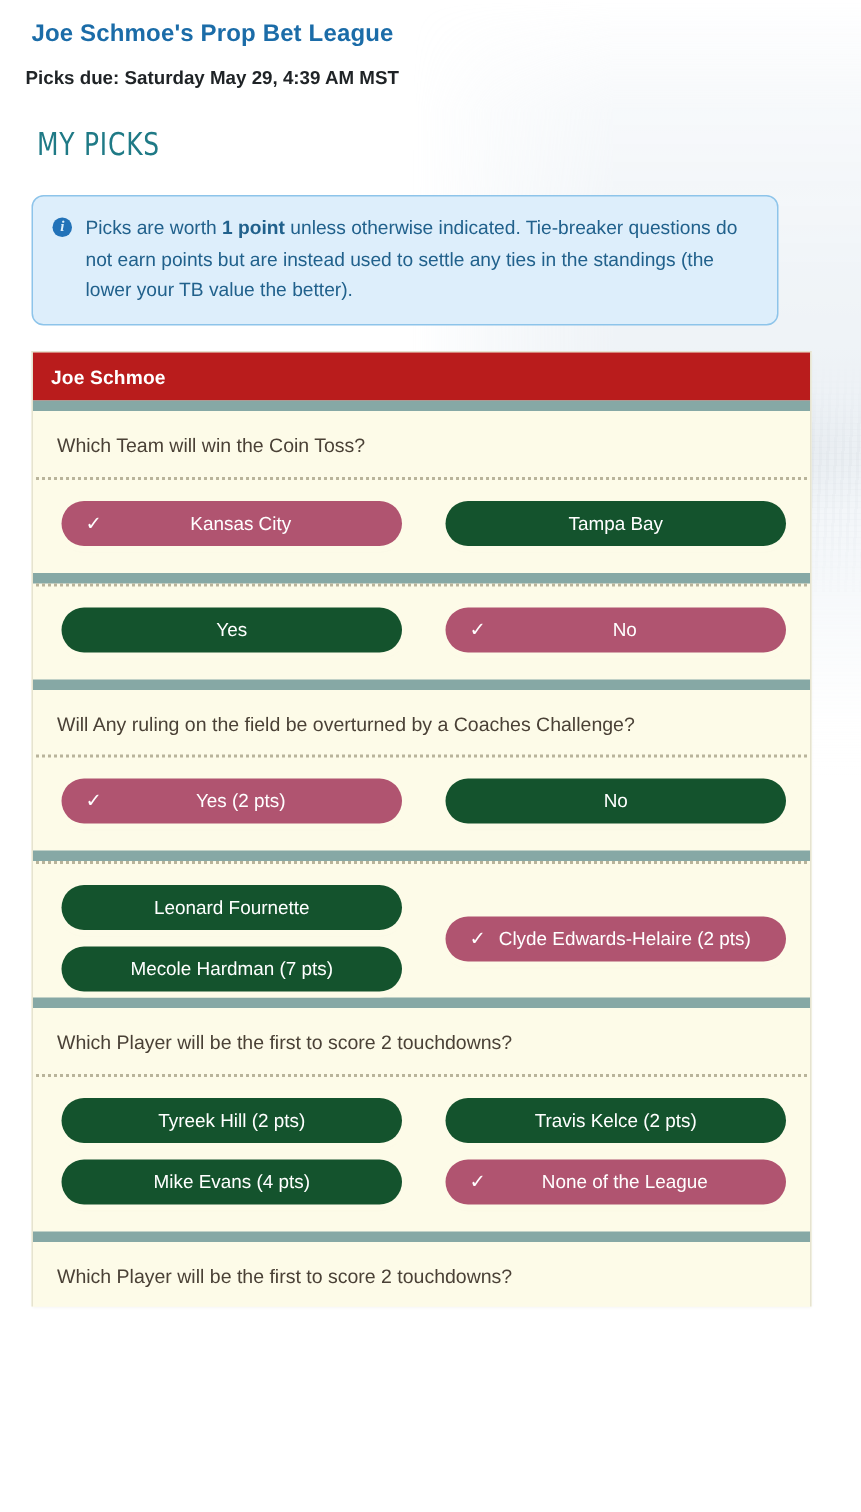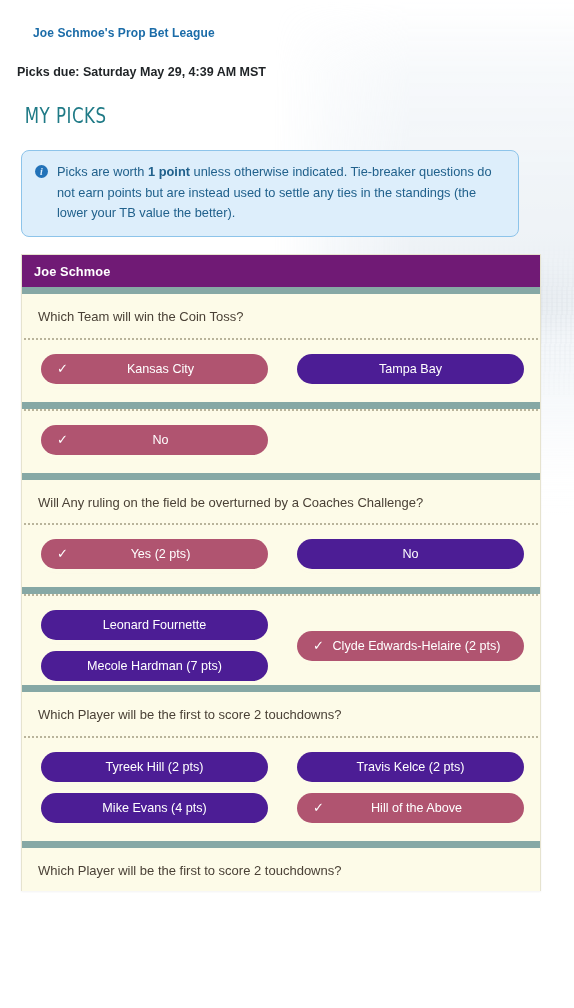--- a/index.html
+++ b/index.html
@@ -56,23 +56,23 @@
   }
 
   .page {
     position: relative;
     z-index: 1;
     padding: 0;
   }
 
   
   .league-title {
-    margin: 16px;
+    margin: 4px;
     padding: 10px 0 0 17px;
-    font-size: 12px;
+    font-size: 16px;
     font-weight: bold;
     color: #1b6ca8;
     letter-spacing: .1px;
   }
   .due-line {
     padding: 9px 0 0 17px;
     font-size: 12.5px;
     font-weight: bold;
     color: #1f2326;
   }
@@ -125,21 +125,21 @@
 
   
   .card {
     margin: 17px 33px 0 21px;
     background: #fdfbe8;
     border: 1px solid #e6e3cf;
     border-bottom: none;
     box-shadow: 0 1px 2px rgba(0,0,0,.05);
   }
   .card-header {
-    background: #701a75;
+    background: #b91c1c;
     color: #ffffff;
     font-size: 12.8px;
     font-weight: bold;
     padding: 9px 0 8px 12px;
     letter-spacing: .1px;
   }
   .card-header-strip {
     height: 7px;
     background: #86a8a5;
   }
@@ -175,21 +175,21 @@
     row-gap: 11px;
   }
   .options.stagger .opt:nth-child(1) { grid-column: 1; grid-row: 1; }
   .options.stagger .opt:nth-child(2) { grid-column: 2; grid-row: 1 / span 2; align-self: center; }
   .options.stagger .opt:nth-child(3) { grid-column: 1; grid-row: 2; }
 
   .opt {
     position: relative;
     height: 30px;
     border-radius: 16px;
-    background: #4c1d95;
+    background: #14532d;
     color: #ffffff;
     font-size: 12.6px;
     display: flex;
     align-items: center;
     justify-content: center;
     box-shadow: 0 0 0 4px #fdfbe8, 0 2px 3px rgba(0,0,0,.14);
     box-sizing: border-box;
     white-space: nowrap;
   }
   .opt.selected { background: #b05470; }
@@ -244,20 +244,23 @@
             </div>
             <div class="opt">
               <span class="opt-label">Tampa Bay</span>
             </div>
           </div>
         </div>
         <div class="qblock">
           <div class="qdivider"></div>
           <div class="dotted"></div>
           <div class="options">
+            <div class="opt">
+              <span class="opt-label">Yes</span>
+            </div>
             <div class="opt selected">
               <span class="check">✓</span>
               <span class="opt-label">No</span>
             </div>
           </div>
         </div>
         <div class="qblock">
           <div class="qdivider"></div>
           <div class="qtext">Will Any ruling on the field be overturned by a Coaches Challenge?</div>
           <div class="dotted"></div>
@@ -296,21 +299,21 @@
               <span class="opt-label">Tyreek Hill (2 pts)</span>
             </div>
             <div class="opt">
               <span class="opt-label">Travis Kelce (2 pts)</span>
             </div>
             <div class="opt">
               <span class="opt-label">Mike Evans (4 pts)</span>
             </div>
             <div class="opt selected">
               <span class="check">✓</span>
-              <span class="opt-label">Hill of the Above</span>
+              <span class="opt-label">None of the League</span>
             </div>
           </div>
         </div>
         <div class="qblock">
           <div class="qdivider"></div>
           <div class="qtext">Which Player will be the first to score 2 touchdowns?</div>
         </div>
       </div>
   </div>
 

